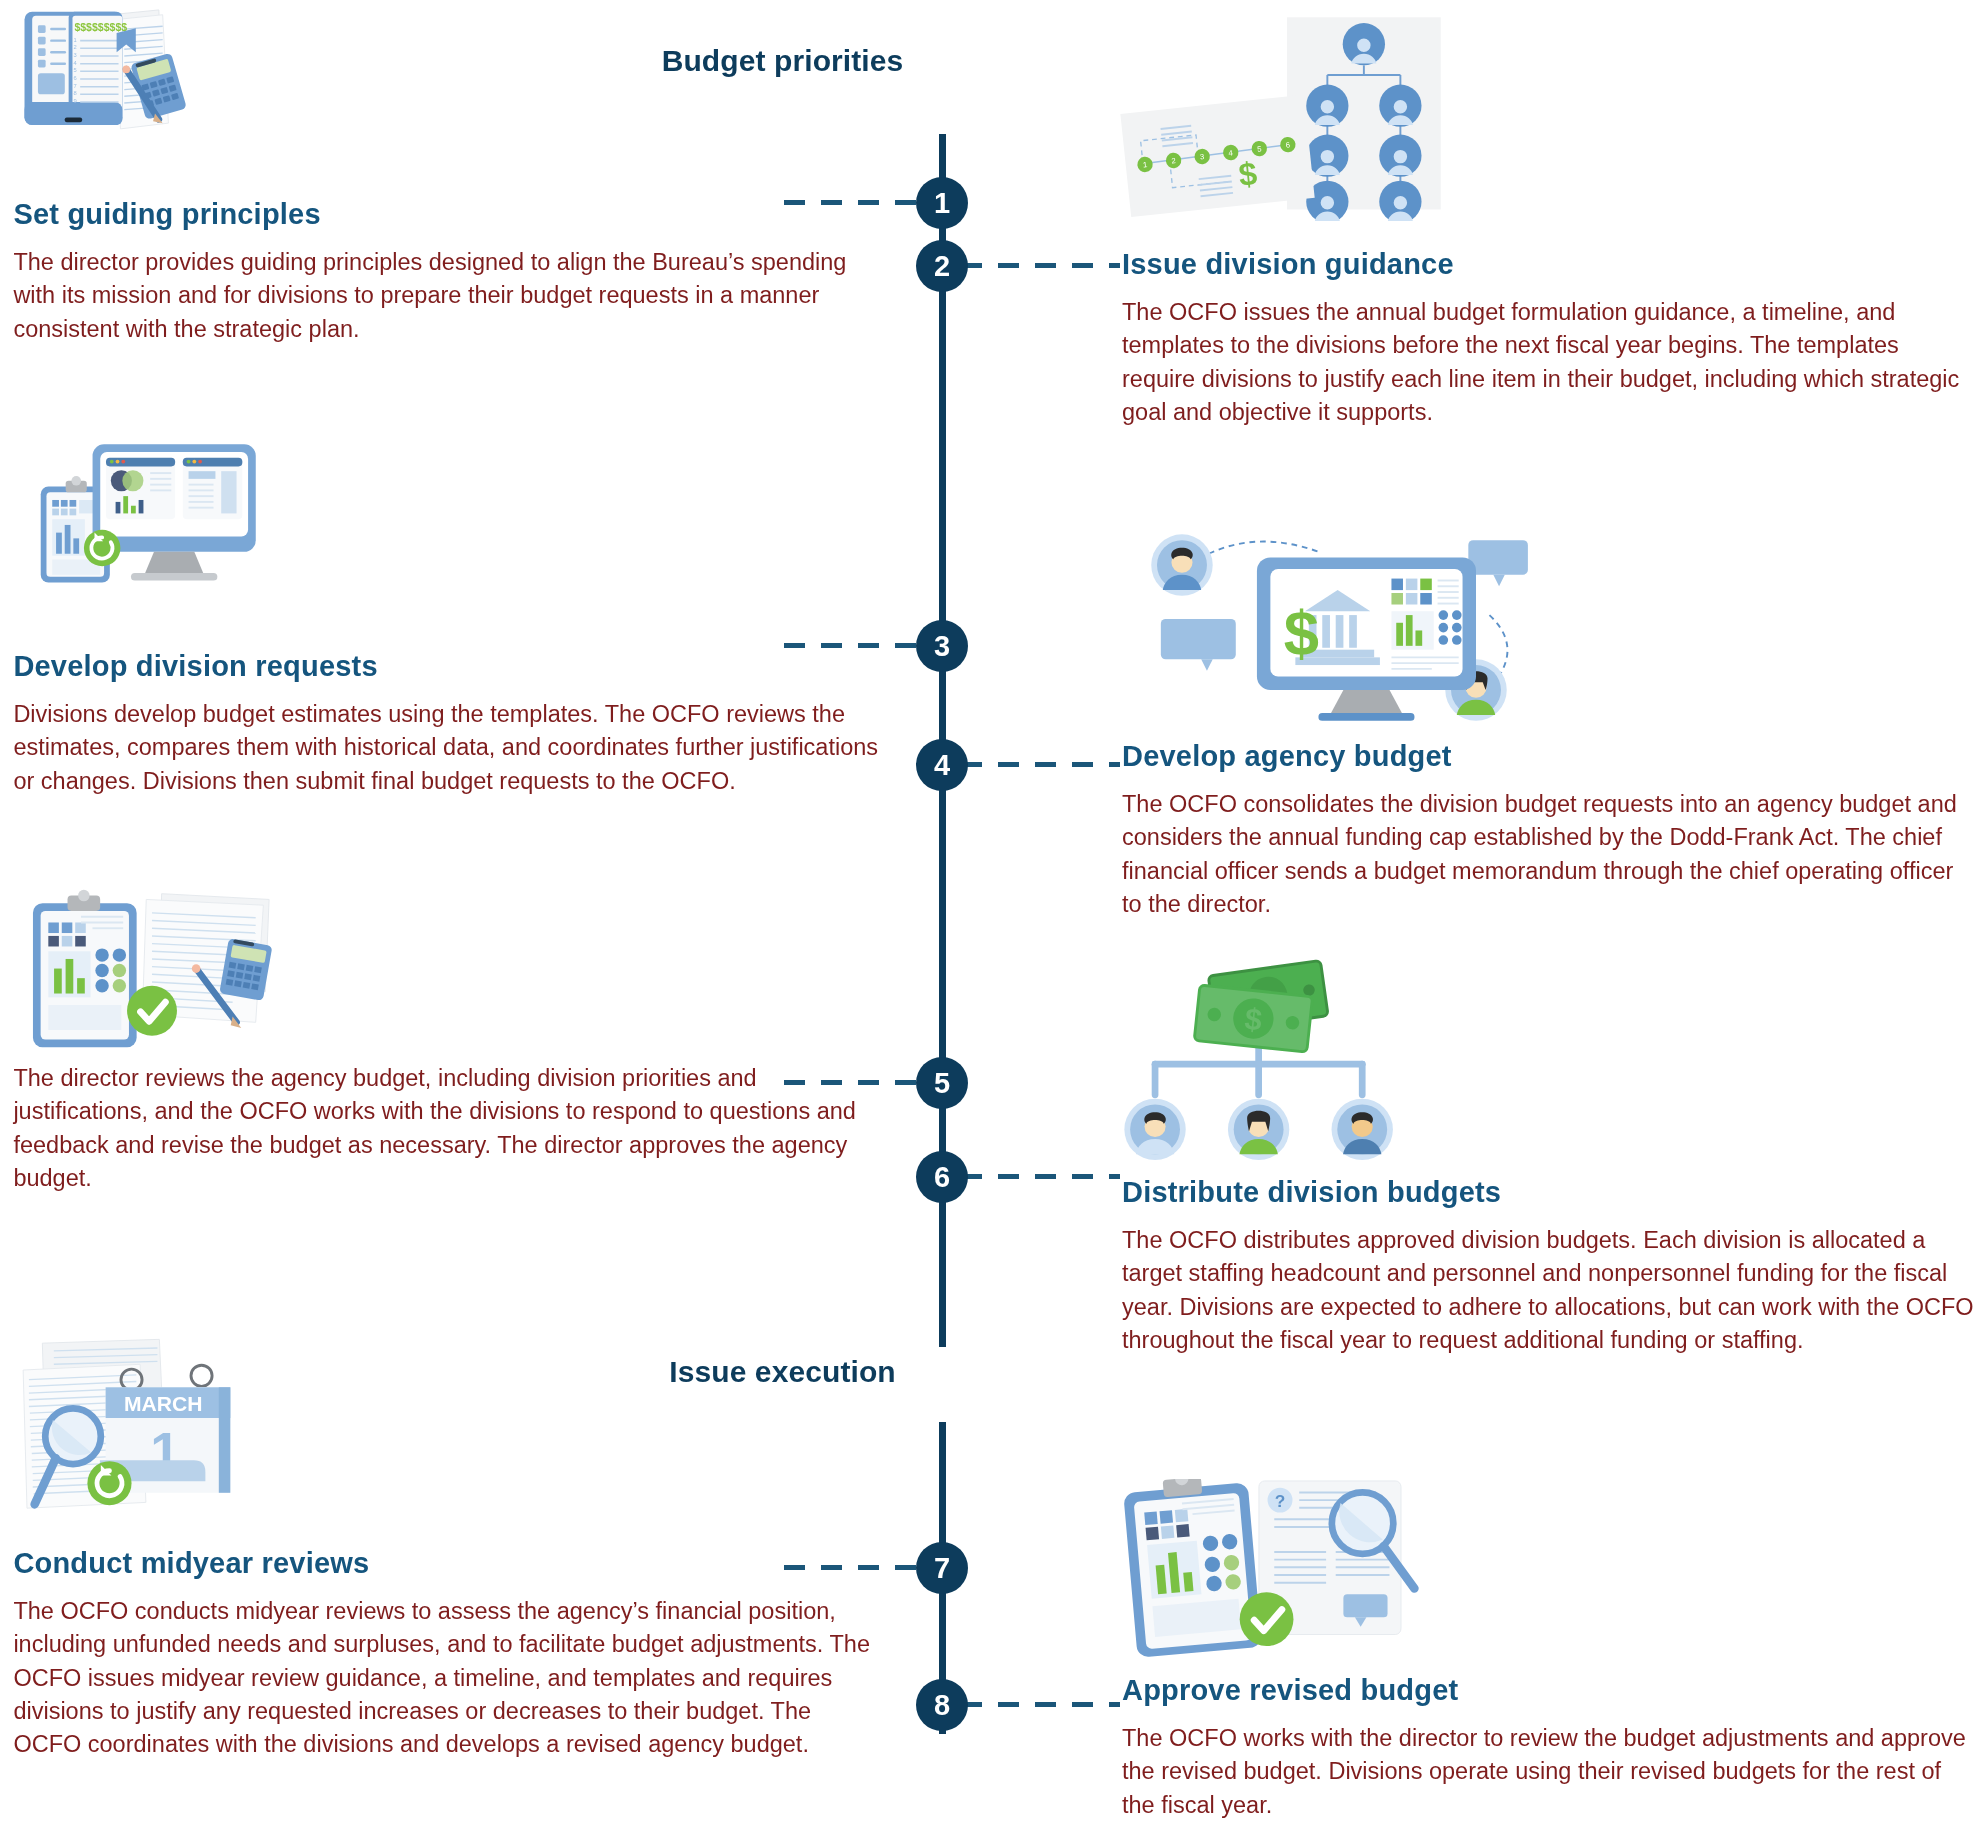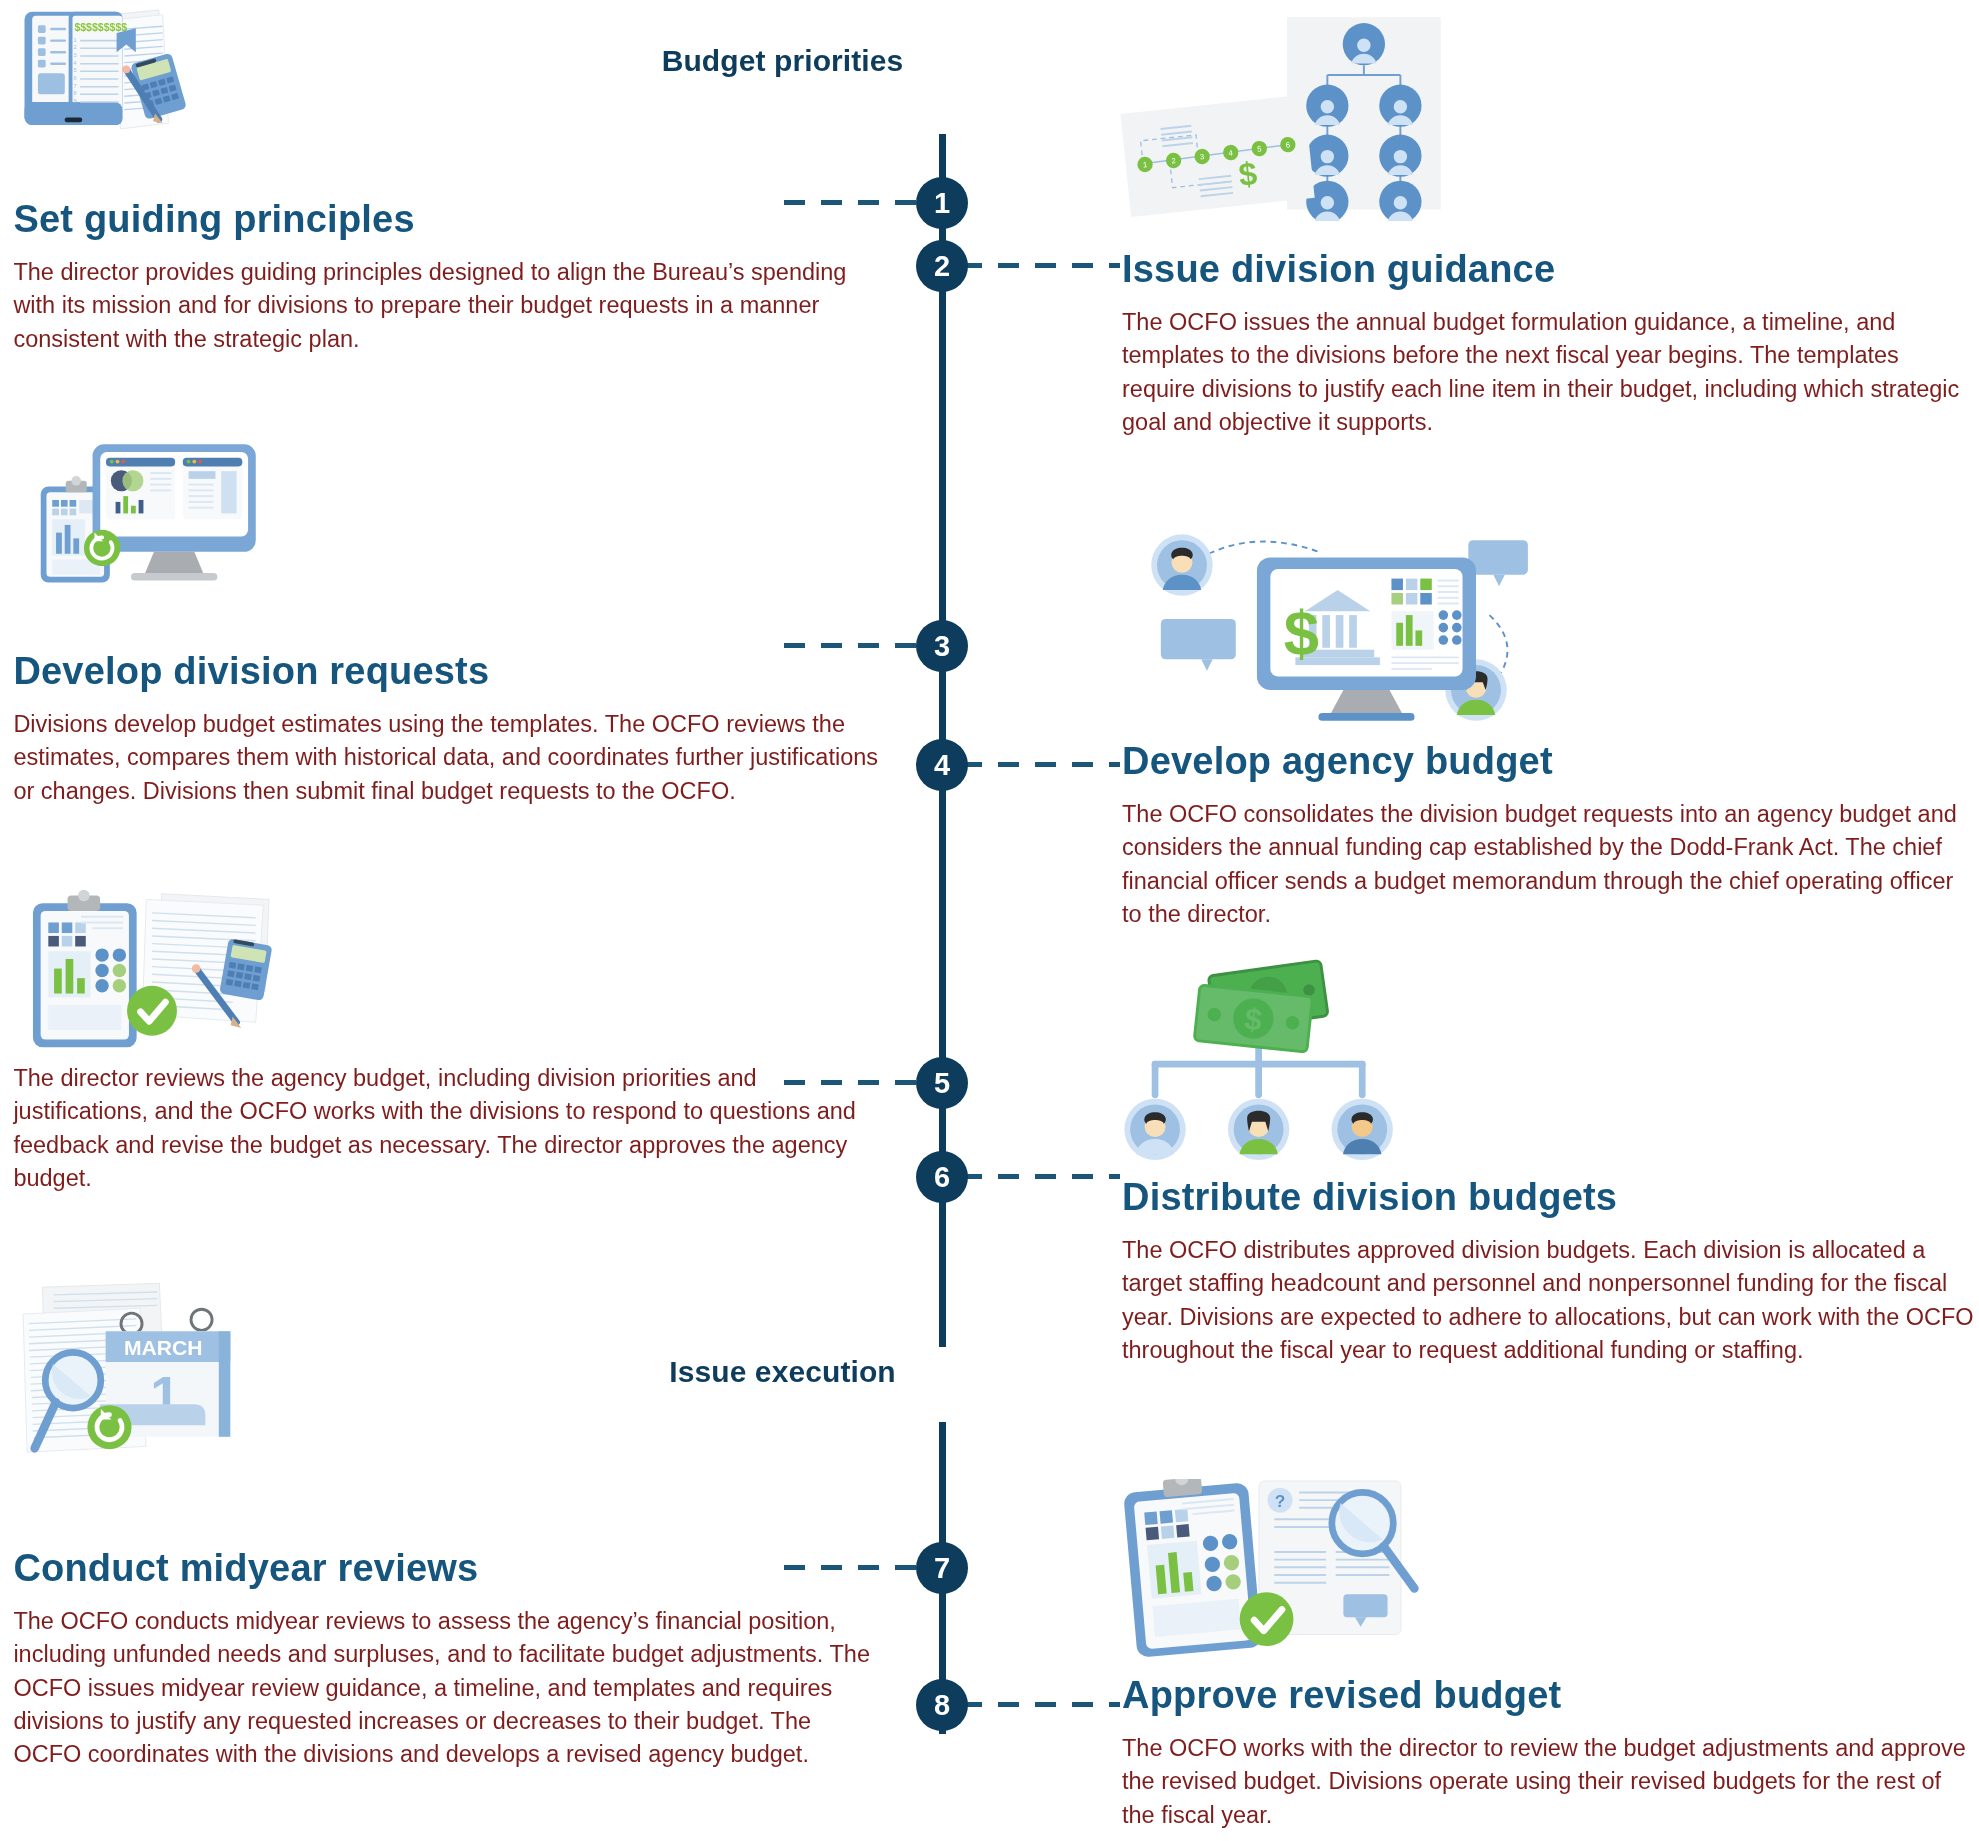--- a/index.html
+++ b/index.html
@@ -70,21 +70,21 @@
   .dash-left  { right: 1042px; width: 154px; }
   
   .dash-right { left: 961px;  width: 159px; }
 
   
   .card { position: absolute; }
   .card-left  { left: 13.4px;   width: 865px; text-align: left; }
   .card-right { left: 1122px; width: 855px; text-align: left; }
   .card h2 {
     margin: 0 0 15.4px 0;
-    font-size: 38px;
+    font-size: 29px;
     font-weight: bold;
     color: #15557e;
     letter-spacing: 0.2px;
     line-height: 1.12;
   }
   .card p {
     margin: 0;
     font-size: 23.5px;
     line-height: 1.42;
     color: #7f1d1d;
@@ -640,21 +640,21 @@
 </div>
 
 <div class="node" style="top:1151px;">6</div>
 <div class="dash dash-right" style="top:1174px;"></div>
 
 <div class="card card-right" style="top:1176px;">
   <h2>Distribute division budgets</h2>
   <p>The OCFO distributes approved division budgets. Each division is allocated a target staffing headcount and personnel and nonpersonnel funding for the fiscal year. Divisions are expected to adhere to allocations, but can work with the OCFO throughout the fiscal year to request additional funding or staffing.</p>
 </div>
 
-<div class="illus" style="left:0px; top:1268px;text-decoration:underline;">
+<div class="illus" style="left:0px; top:1324px;text-decoration:underline;">
   <svg width="288" height="211" viewBox="0 0 300 220" aria-hidden="true">
 
     <g>
       <path d="M44 20 L166 16 L172 144 L48 150 Z" fill="#f2f4f6" stroke="#e4e8ec"></path>
       <path d="M24 48 L146 42 L152 186 L28 192 Z" fill="#fafbfc" stroke="#e6eaee"></path>
       <g stroke="#cfe0ef" stroke-width="1.4">
         <line x1="30" y1="58" x2="142" y2="53"></line>
           <line x1="30" y1="65" x2="142" y2="60"></line>
         <line x1="30" y1="72" x2="142" y2="67"></line>
           <line x1="30" y1="79" x2="142" y2="74"></line>

